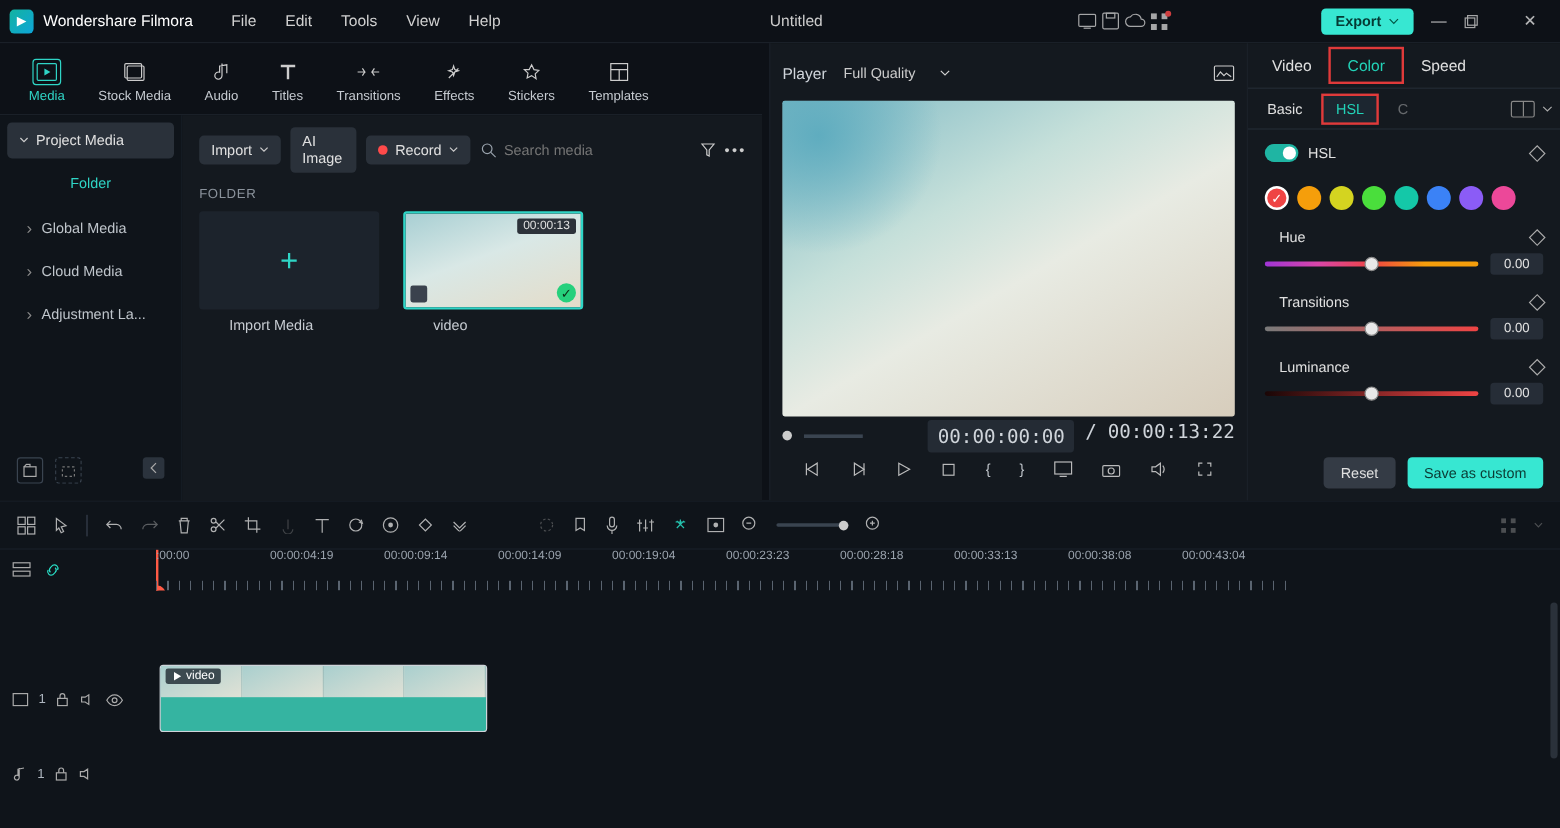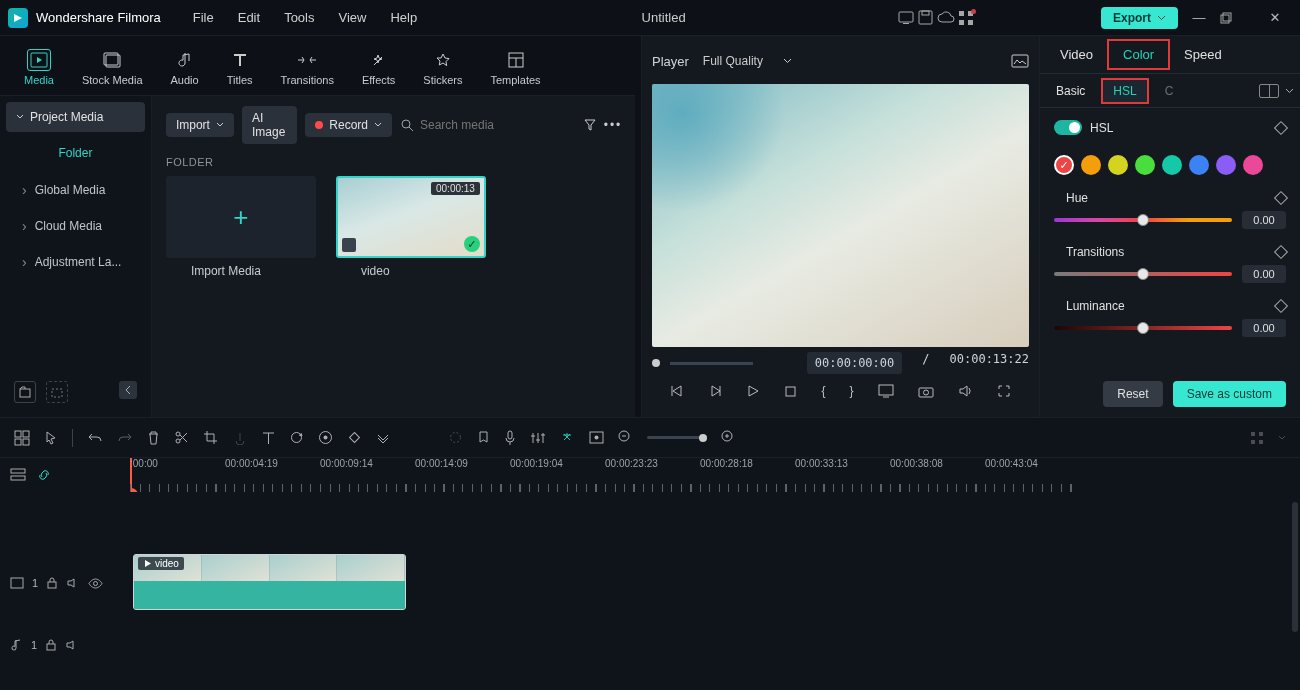--- a/index.html
+++ b/index.html
@@ -61,21 +61,21 @@
 .preview { flex:1; background:#14191f; margin-left:6px; padding:8px 10px; display:flex; flex-direction:column; border-left:1px solid #1a2028; border-right:1px solid #1a2028;}
 .preview-top{ display:flex; align-items:center; gap:14px; height:34px;}
 .player-label{ color:#cfd4da; font-size:13px;}
 .quality{ display:flex; align-items:center; gap:20px; color:#ccc; font-size:12px;}
 .snap-ic{ margin-left:auto;}
 .preview-img{ flex:1; margin:6px 0; background:linear-gradient(150deg,#7cb8c4 0%,#c6e0da 35%,#e8ebe3 55%,#d7cdbc 100%); border-radius:2px; position:relative; overflow:hidden;}
 .preview-img::before{content:'';position:absolute;left:0;top:0;width:40%;height:55%;background:radial-gradient(ellipse at 20% 20%, rgba(90,170,190,.9), transparent 60%);}
 .play-scrub{ display:flex; align-items:center; gap:10px; height:20px;}
 .scrub-handle{ width:8px;height:8px;background:#ccc;border-radius:50%;}
 .scrub-track{ flex:1; height:3px; background:#3a4450;}
-.timecodes{ display:flex; gap:20px; font-family:monospace; font-size:12px; color:#cfd4da;padding-left:44px;}
+.timecodes{ display:flex; gap:9px; font-family:monospace; font-size:16px; color:#cfd4da;padding-left:44px;}
 .tc-box{ background:#242b34; padding:4px 8px; border-radius:3px;}
 .preview-ctrl{ display:flex; align-items:center; justify-content:center; gap:24px; height:36px; color:#cfd4da;}
 .ctrl-ic{ cursor:pointer; opacity:.9;}
 
 
 .inspector { width:260px; background:#14191f; display:flex; flex-direction:column; }
 .insp-tabs{ display:flex; height:38px; align-items:center; border-bottom:1px solid #242b34; padding:0 6px;}
 .insp-tab{ padding:6px 14px; cursor:pointer; font-size:13px;}
 .insp-tab.color{ color:#22d3b8; border:2px solid #e03a3a; }
 .insp-sub{ display:flex; height:34px; align-items:center; padding:0 6px; gap:6px; border-bottom:1px solid #242b34;}

